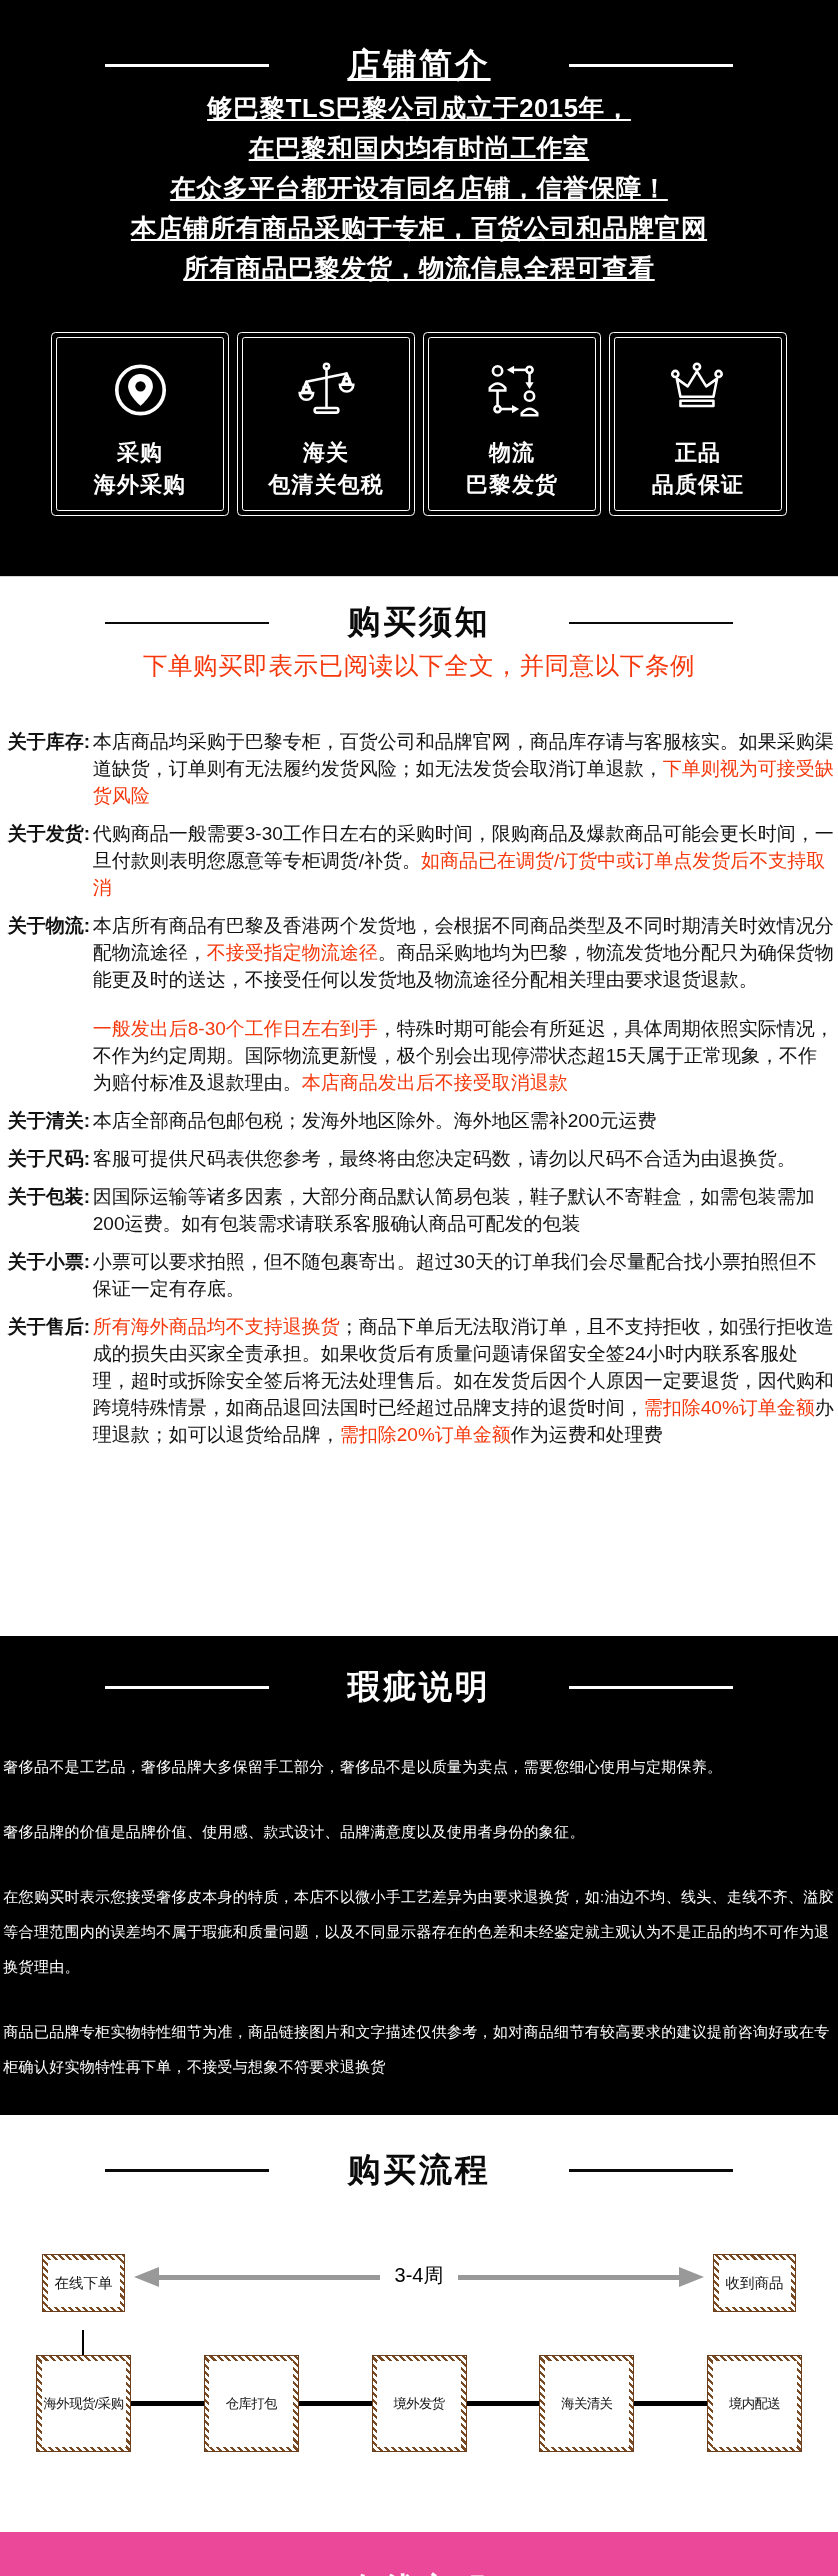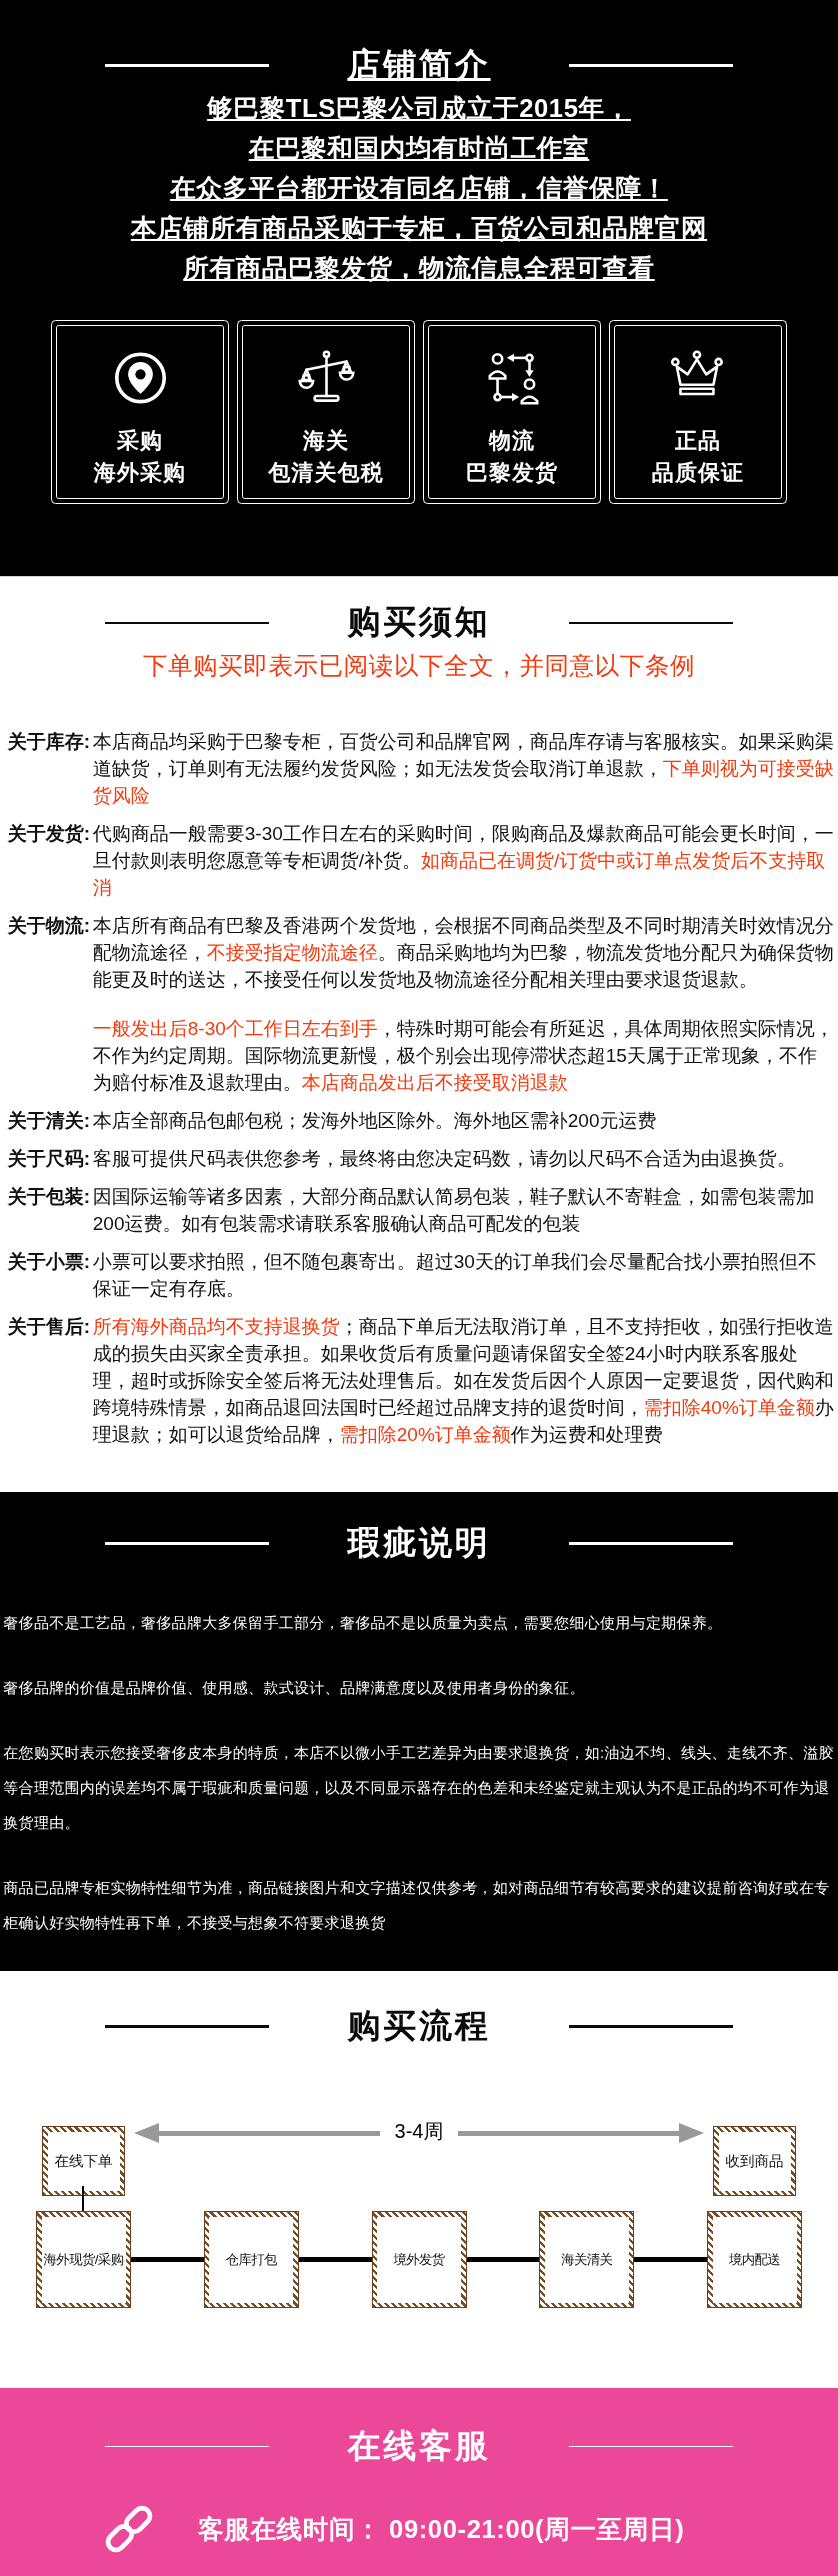--- a/index.html
+++ b/index.html
@@ -17,35 +17,35 @@
   .sec-header .hline.dark { background:#0a0a0a; }
   .sec-header .sec-title {
     font-size:33px; font-weight:900; letter-spacing:2.8px;
     margin:0 78px; white-space:nowrap;
   }
 
   
   .intro { background:#000; color:#fff; height:576px; padding-top:43px;text-decoration:underline; }
   .intro-desc { text-align:center; }
   .desc-line { font-size:25.6px; font-weight:700; line-height:40px; letter-spacing:0.6px; }
-  .features { display:flex; justify-content:center; gap:8px; margin-top:32px; }
+  .features { display:flex; justify-content:center; gap:8px; margin-top:44px; }
   .feature-card {
     width:178px; height:184px; border:1.1px solid #fff; border-radius:4.5px;
     position:relative; display:flex; flex-direction:column; align-items:center;
   }
   .feature-card::after {
     content:""; position:absolute; inset:3.9px; border:0.6px solid #fff; border-radius:2.8px;
     pointer-events:none;
   }
   .feature-icon { margin-top:21px; height:73px; display:flex; align-items:center; justify-content:center; }
   .feature-labels { position:absolute; bottom:14.5px; left:0; right:0; text-align:center; }
   .feature-line { font-size:22px; font-weight:700; line-height:32px; letter-spacing:1.1px; }
 
   
-  .notice { background:#fff; height:916px; border-top:1.7px solid #d6d6d6; padding-top:23.4px; }
+  .notice { background:#fff; height:1060px; border-top:1.7px solid #d6d6d6; padding-top:23.4px; }
   .notice .sec-title { color:#0a0a0a; }
   .notice-subtitle {
     margin-top:4px; text-align:center; font-size:24.5px; letter-spacing:0.6px;
   }
   .terms { margin-top:46px; padding:0 3.3px 0 7.8px; }
   .term-item { display:flex; margin-bottom:11px; }
   .term-label { flex:0 0 85px; font-weight:700; font-size:19px; line-height:27px; white-space:nowrap; }
   .term-body { flex:1; font-size:19px; line-height:27px; }
   .term-paragraph-gap { margin-top:22px; }
   .red { color:#f5390d; }
@@ -60,21 +60,21 @@
   .flow-section .sec-title { color:#0a0a0a; }
   .flow { position:relative; height:312px; margin-top:37px; }
   .stripe-box {
     background:repeating-linear-gradient(45deg,#7a4b22 0 2.2px,#fff 2.2px 5px);
     border:0.6px solid #6b3f1d; padding:4.5px; position:absolute;
   }
   .stripe-inner {
     background:#fff; width:100%; height:100%;
     display:flex; align-items:center; justify-content:center;
   }
-  .flow-endpoint { width:83px; height:70px; top:40px; }
+  .flow-endpoint { width:83px; height:58px; top:24px; }
   .flow-endpoint .stripe-inner { font-size:14.5px; white-space:nowrap; }
   .flow-start { left:42px; }
   .flow-end { right:42px; }
   .flow-arrow {
     position:absolute; left:134px; right:134px; top:32px;
     display:flex; align-items:center;
   }
   .arrowhead { width:0; height:0; border-top:10.6px solid transparent; border-bottom:10.6px solid transparent; }
   .arrowhead-left { border-right:25.6px solid #999; }
   .arrowhead-right { border-left:25.6px solid #999; }

